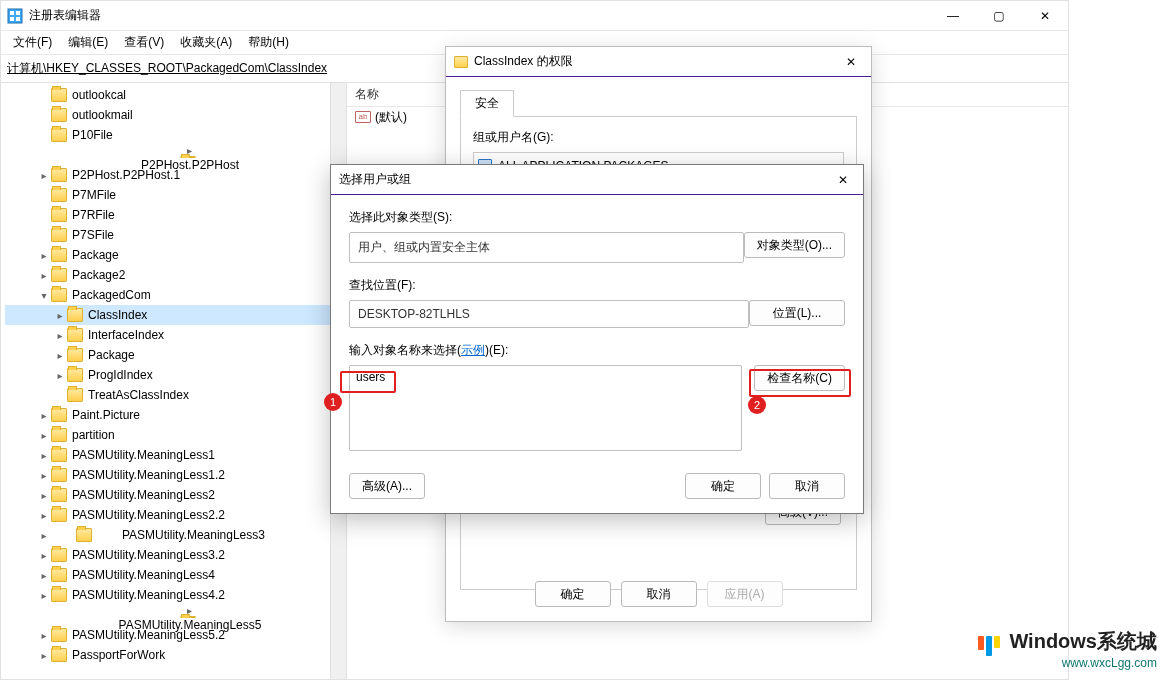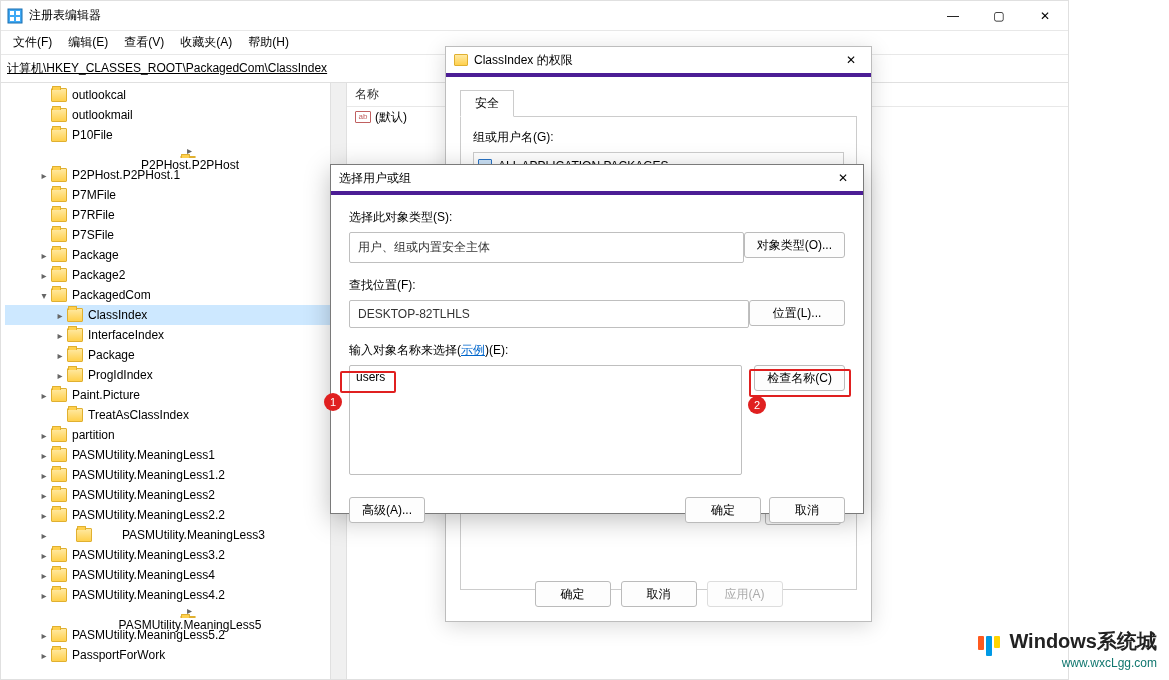--- a/index.html
+++ b/index.html
@@ -42,40 +42,40 @@
 .list-header { height: 24px; border-bottom: 1px solid #e8e8e8; display: flex; align-items: center; padding-left: 8px; font-size: 12px; color: #333; background: #fff; }
 .list-row { display: flex; align-items: center; height: 20px; padding-left: 8px; font-size: 12px; }
 .str-icon { width: 16px; height: 12px; border: 1px solid #c06060; background: #fff; color: #c06060; font-size: 8px; line-height: 10px; text-align: center; margin-right: 4px; border-radius: 1px; }
 
 
 .v-scroll { position: absolute; right: 0; top: 0; bottom: 0; width: 16px; background: #f0f0f0; border-left: 1px solid #e0e0e0; }
 .v-scroll-thumb { position: absolute; left: 2px; right: 2px; top: 120px; height: 120px; background: #c0c0c0; border-radius: 2px; }
 
 
 .perm-dialog { position: absolute; left: 445px; top: 46px; width: 427px; height: 576px; background: #fff; border: 1px solid #bdbdbd; box-shadow: 0 4px 20px rgba(0,0,0,.15); }
-.dlg-titlebar { height: 30px; display: flex; align-items: center; padding-left: 8px; border-bottom: 4px solid #4c1d95; background: #fff; }
+.dlg-titlebar { height: 30px; display: flex; align-items: center; padding-left: 8px; border-bottom: 1px solid #4c1d95; background: #fff; }
 .dlg-close { margin-left: auto; width: 40px; height: 30px; display: flex; align-items: center; justify-content: center; color: #000; }
 .perm-body { padding: 12px 14px 12px; }
 .tab { display: inline-block; padding: 4px 14px; border: 1px solid #ccc; border-bottom: 1px solid #fff; background: #fff; font-size: 12px; position: relative; top: 1px; }
 .tab-panel { border: 1px solid #ccc; padding: 12px; height: 474px; }
 .group-label { font-size: 12px; margin-bottom: 6px; }
 .group-list { border: 1px solid #ccc; background: #fff; padding: 4px; height: 28px; display: flex; align-items: center; gap: 6px; font-size: 12px; }
 .perm-buttons { position: absolute; bottom: 14px; left: 0; right: 0; display: flex; gap: 10px; justify-content: center; }
 .btn { min-width: 76px; height: 26px; background: #fdfdfd; border: 1px solid #bbb; border-radius: 3px; font-size: 12px; display: inline-flex; align-items: center; justify-content: center; padding: 0 12px; }
 .btn.disabled { color: #aaa; border-color: #ddd; }
 
 
 .select-dialog { position: absolute; left: 330px; top: 164px; width: 534px; height: 350px; background: #fff; border: 1px solid #7a7a7a; box-shadow: 0 6px 24px rgba(0,0,0,.25); }
 .sel-body { padding: 14px 18px 12px; }
 .sel-label { font-size: 12px; margin-bottom: 6px; color: #000; }
 .sel-box { border: 1px solid #bfbfbf; background: #fff; padding: 6px 8px; font-size: 12px; color: #333; border-radius: 2px; }
 .sel-row { display: flex; margin-bottom: 14px; }
 .sel-row .sel-box { flex: 1; }
 .sel-row .btn { min-width: 96px; }
-.sel-names-box { border: 1px solid #bfbfbf; background: #fff; height: 110px; padding: 4px 6px; font-size: 12px; border-radius: 2px; }
+.sel-names-box { border: 1px solid #bfbfbf; background: #fff; height: 86px; padding: 4px 6px; font-size: 12px; border-radius: 2px; }
 .sel-names-row { display: flex; gap: 12px; }
 .sel-names-row .sel-names-box { flex: 1; }
 .sel-bottom { display: flex; margin-top: 22px; }
 .sel-bottom .btn + .btn { margin-left: 8px; }
 .sel-bottom .spacer { flex: 1; }
 
 
 .red-box { position: absolute; border: 2px solid #e02020; border-radius: 2px; pointer-events: none; }
 .red-badge { position: absolute; width: 18px; height: 18px; border-radius: 50%; background: #e02020; color: #fff; font-size: 11px; display: flex; align-items: center; justify-content: center; pointer-events: none; }
 
@@ -203,29 +203,29 @@
           <div class="tree-item" style="padding-left: 48px;">
             <span class="chevron closed"></span>
             <span class="folder-icon"></span>
             <span class="tree-label">Package</span>
           </div>
           <div class="tree-item" style="padding-left: 48px;">
             <span class="chevron closed"></span>
             <span class="folder-icon"></span>
             <span class="tree-label">ProgIdIndex</span>
           </div>
+          <div class="tree-item" style="padding-left: 48px;">
+            <span class="chevron none"></span>
+            <span class="folder-icon"></span>
+            <span class="tree-label">TreatAsClassIndex</span>
+          </div>
           <div class="tree-item" style="padding-left: 32px;">
             <span class="chevron closed"></span>
             <span class="folder-icon"></span>
             <span class="tree-label">Paint.Picture</span>
-          </div>
-          <div class="tree-item" style="padding-left: 48px;">
-            <span class="chevron none"></span>
-            <span class="folder-icon"></span>
-            <span class="tree-label">TreatAsClassIndex</span>
           </div>
           <div class="tree-item" style="padding-left: 32px;">
             <span class="chevron closed"></span>
             <span class="folder-icon"></span>
             <span class="tree-label">partition</span>
           </div>
           <div class="tree-item" style="padding-left: 32px;">
             <span class="chevron closed"></span>
             <span class="folder-icon"></span>
             <span class="tree-label">PASMUtility.MeaningLess1</span>

